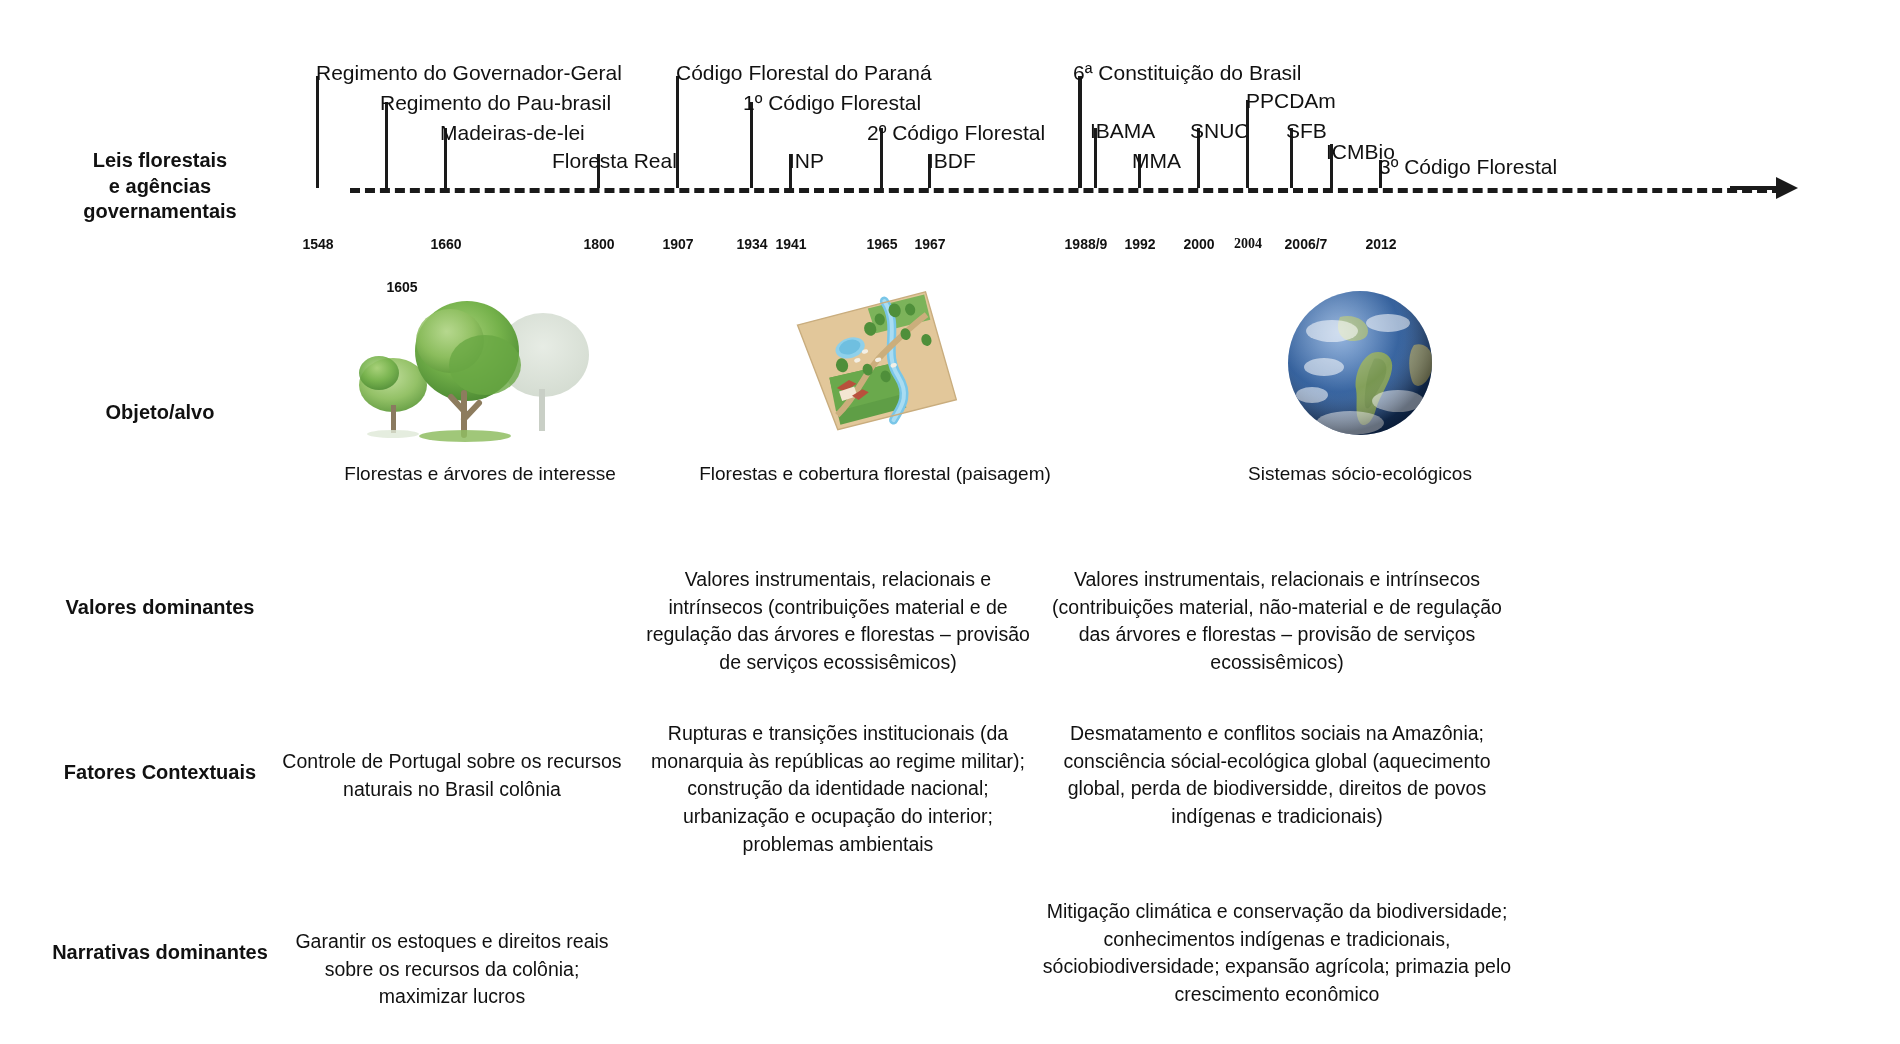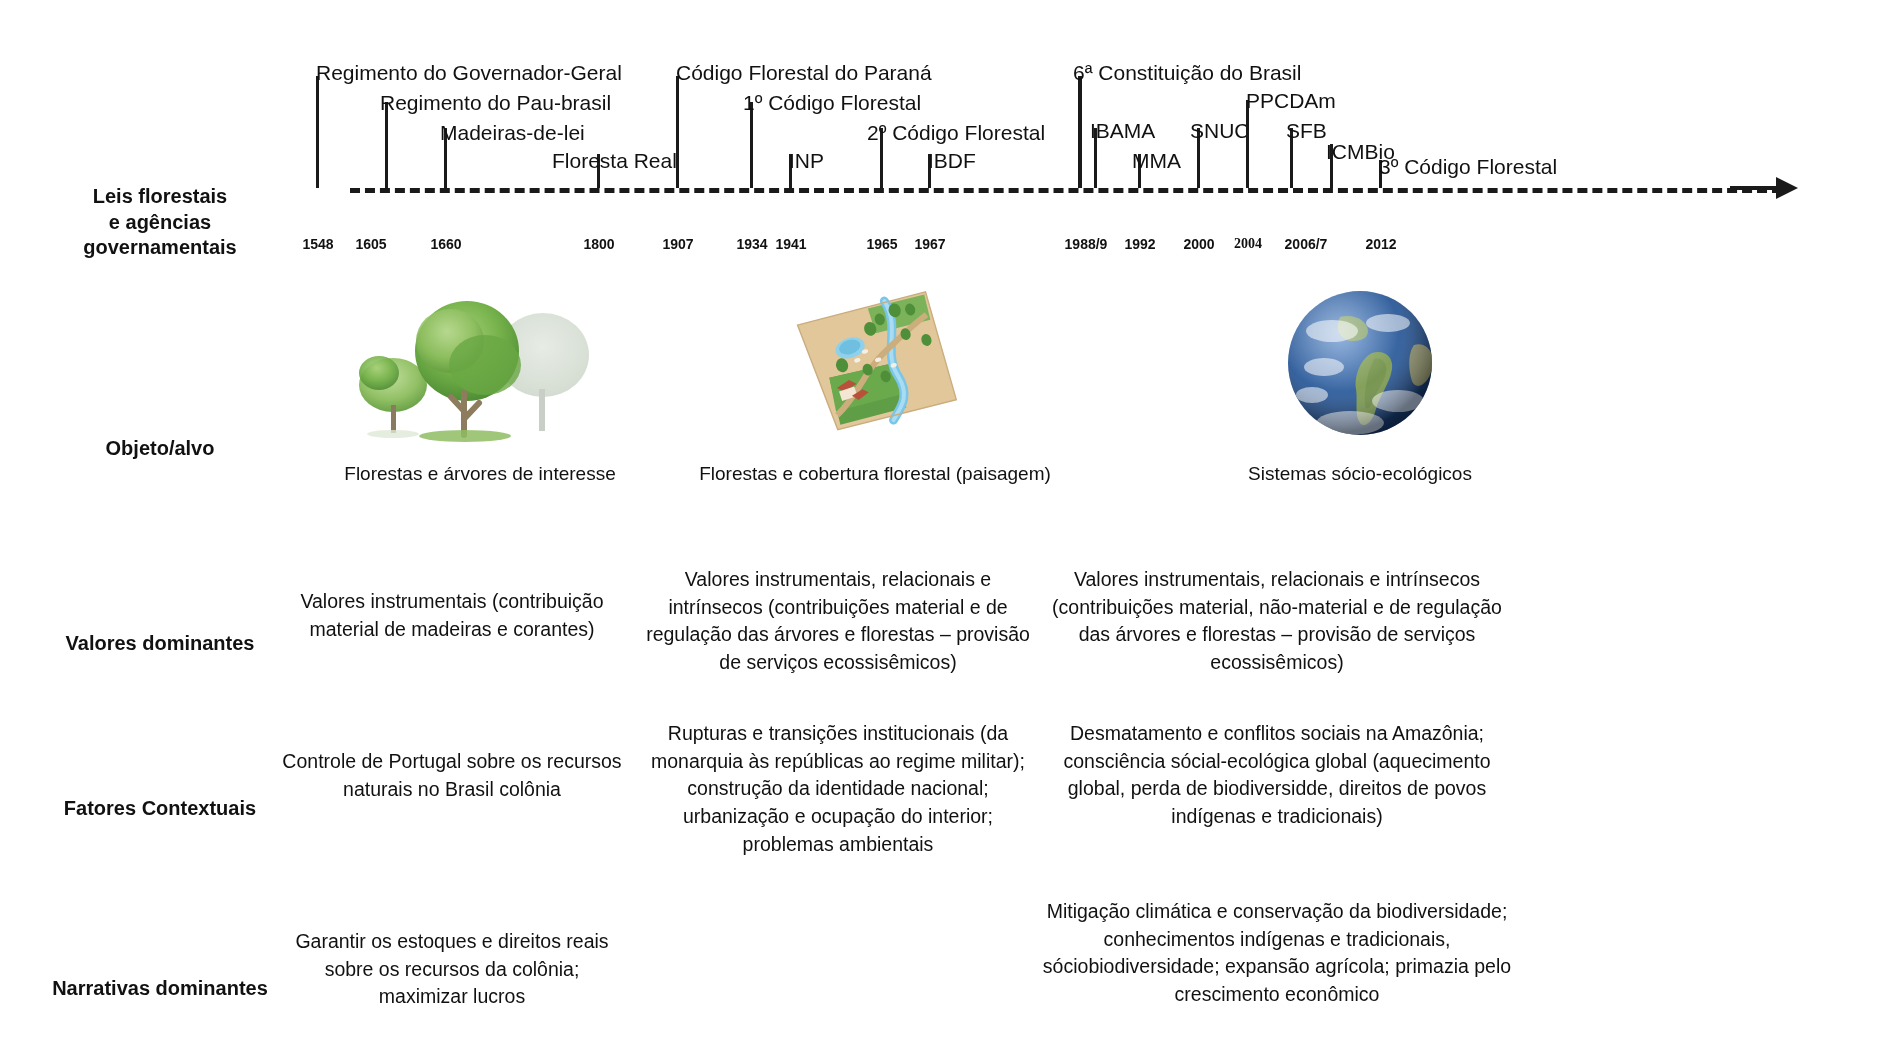--- a/index.html
+++ b/index.html
@@ -26,21 +26,20 @@
   
   .row-label {
     position: absolute;
     left: 20px;
     width: 280px;
     text-align: center;
     font-weight: bold;
     font-size: 20px;
     line-height: 1.28;
     color: #111;
-    margin-top: 36px;
   }
   #label-leis      { top: 148px; }
   #label-objeto    { top: 400px; }
   #label-valores   { top: 595px; }
   #label-fatores   { top: 760px; }
   #label-narrativas{ top: 940px; }
 
   
   .timeline-area {
     position: absolute;
@@ -213,21 +212,21 @@
     <div class="stem" style="left:990px;height:60px;"></div>
     <div class="event-label" style="left:986px;top:80px;">SFB</div>
 
     <div class="stem" style="left:1030px;height:44px;"></div>
     <div class="event-label" style="left:1026px;top:101px;">ICMBio</div>
 
     <div class="stem" style="left:1079px;height:28px;"></div>
     <div class="event-label" style="left:1079px;top:116px;">3º Código Florestal</div>
 
     <div class="year" style="left:18px;">1548</div>
-    <div class="year" style="left:71px;">1605</div>
+    <div class="year" style="left:102px;margin-top:43px;">1605</div>
     <div class="year" style="left:146px;">1660</div>
     <div class="year" style="left:299px;">1800</div>
     <div class="year" style="left:378px;">1907</div>
     <div class="year" style="left:452px;">1934</div>
     <div class="year" style="left:491px;">1941</div>
     <div class="year" style="left:582px;">1965</div>
     <div class="year" style="left:630px;">1967</div>
     <div class="year" style="left:786px;">1988/9</div>
     <div class="year" style="left:840px;">1992</div>
     <div class="year" style="left:899px;">2000</div>
@@ -360,21 +359,20 @@
             <ellipse cx="70" cy="140" rx="34" ry="12"></ellipse>
             <ellipse cx="32" cy="112" rx="16" ry="8"></ellipse>
           </g>
         </g>
         <circle cx="80" cy="80" r="72" fill="url(#glow)"></circle>
       </svg>
     </div>
     <div class="obj-caption">Sistemas sócio-ecológicos</div>
   </div>
 
-  <div class="cell c1 r-valores">Valores instrumentais (contribuição material de madeiras e corantes)</div>
   <div class="cell c2 r-valores">Valores instrumentais, relacionais e intrínsecos (contribuições material e de regulação das árvores e florestas – provisão de serviços ecossisêmicos)</div>
   <div class="cell c3 r-valores">Valores instrumentais, relacionais e intrínsecos (contribuições material, não-material e de regulação das árvores e florestas – provisão de serviços ecossisêmicos)</div>
 
   <div class="cell c1 r-fatores">Controle de Portugal sobre os recursos naturais no Brasil colônia</div>
   <div class="cell c2 r-fatores">Rupturas e transições institucionais (da monarquia às repúblicas ao regime militar); construção da identidade nacional; urbanização e ocupação do interior; problemas ambientais</div>
   <div class="cell c3 r-fatores">Desmatamento e conflitos sociais na Amazônia; consciência sócial-ecológica global (aquecimento global, perda de biodiversidde, direitos de povos indígenas e tradicionais)</div>
 
   <div class="cell c1 r-narrativas">Garantir os estoques e direitos reais sobre os recursos da colônia; maximizar lucros</div>
   <div class="cell c3 r-narrativas">Mitigação climática e conservação da biodiversidade; conhecimentos indígenas e tradicionais, sóciobiodiversidade; expansão agrícola; primazia pelo crescimento econômico</div>
 

